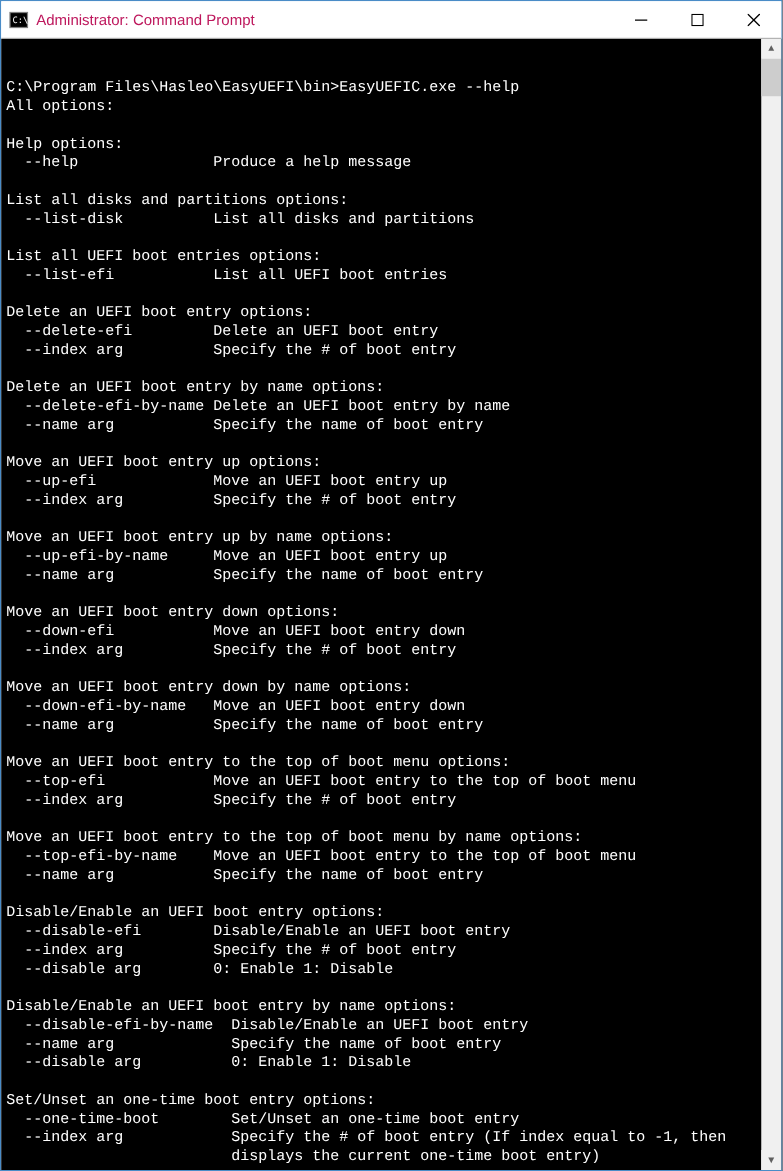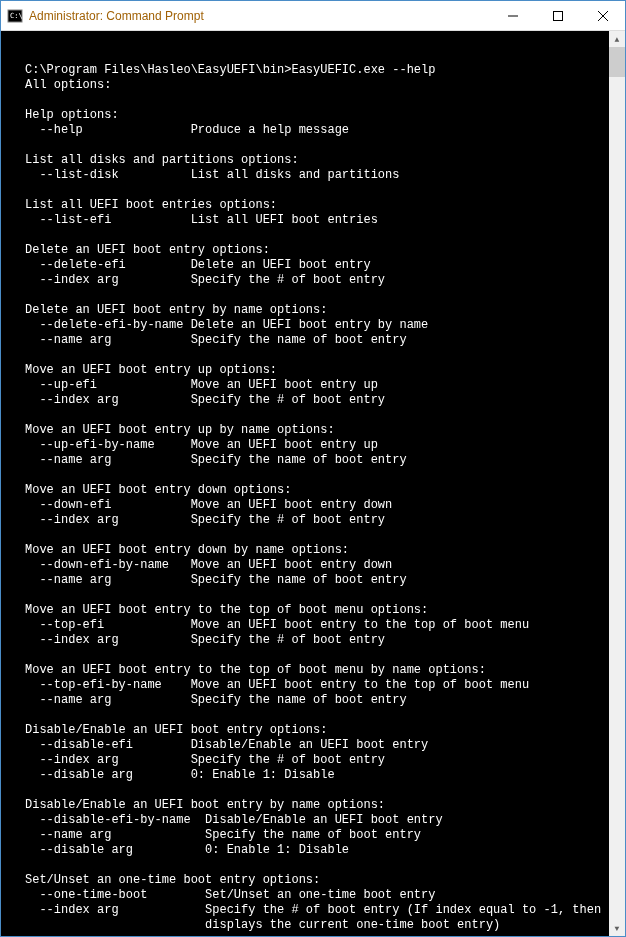--- a/index.html
+++ b/index.html
@@ -32,21 +32,21 @@
       width: 16px;
       height: 16px;
       margin-left: 6px;
       margin-right: 6px;
       display: flex;
       align-items: center;
       justify-content: center;
     }
     .titlebar-text {
       font-size: 12px;
-      color: #a16207;
+      color: #be185d;
       flex: 1;
     }
     .titlebar-controls {
       display: flex;
       height: 100%;
     }
     .titlebar-btn {
       width: 45px;
       height: 29px;
       display: flex;
@@ -91,21 +91,20 @@
       display: flex;
       align-items: center;
       justify-content: center;
       font-size: 8px;
       color: #606060;
     }
     .scrollbar-arrow.up { top: 0; }
     .scrollbar-arrow.down { bottom: 0; }
     .term-line {
       white-space: pre;
-      margin-left: 20px;
     }
   </style>
 </head>
 <body>
 
 <div class="window">
   <div class="titlebar">
     <div class="titlebar-icon">
       <svg width="16" height="16" viewBox="0 0 16 16">
         <rect x="1" y="2" width="14" height="12" fill="#000000" stroke="#808080" stroke-width="1"></rect>

